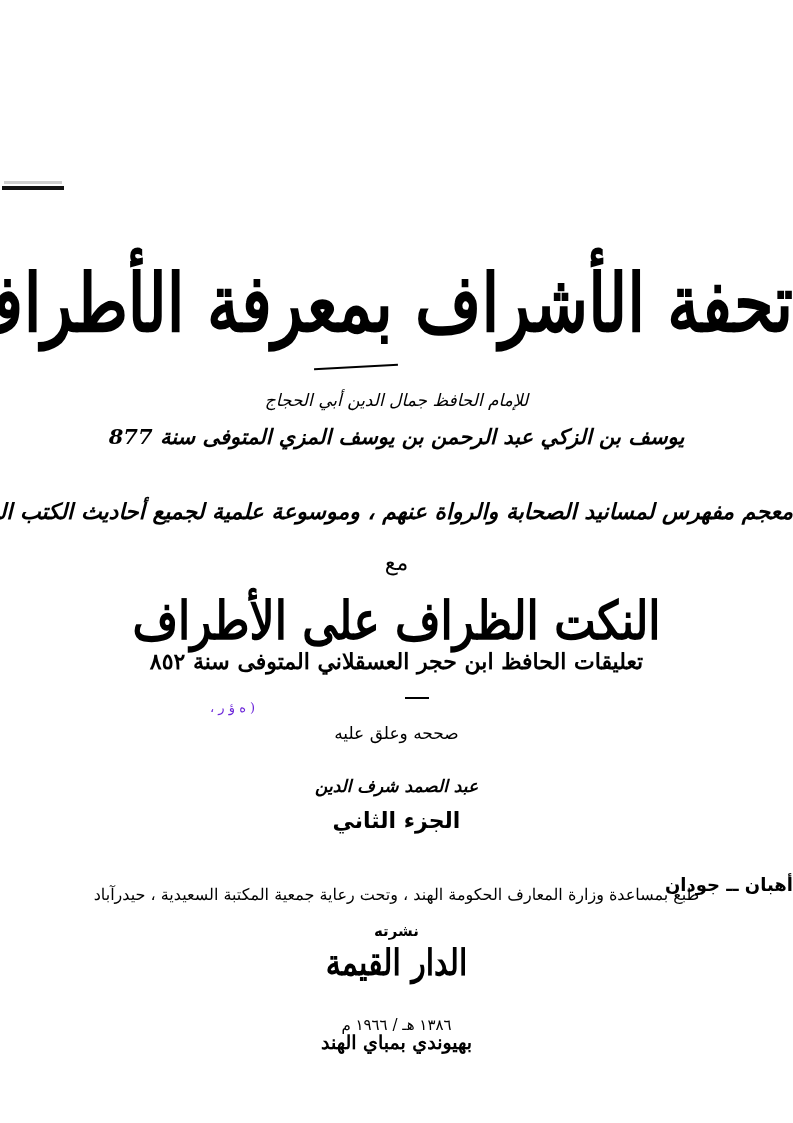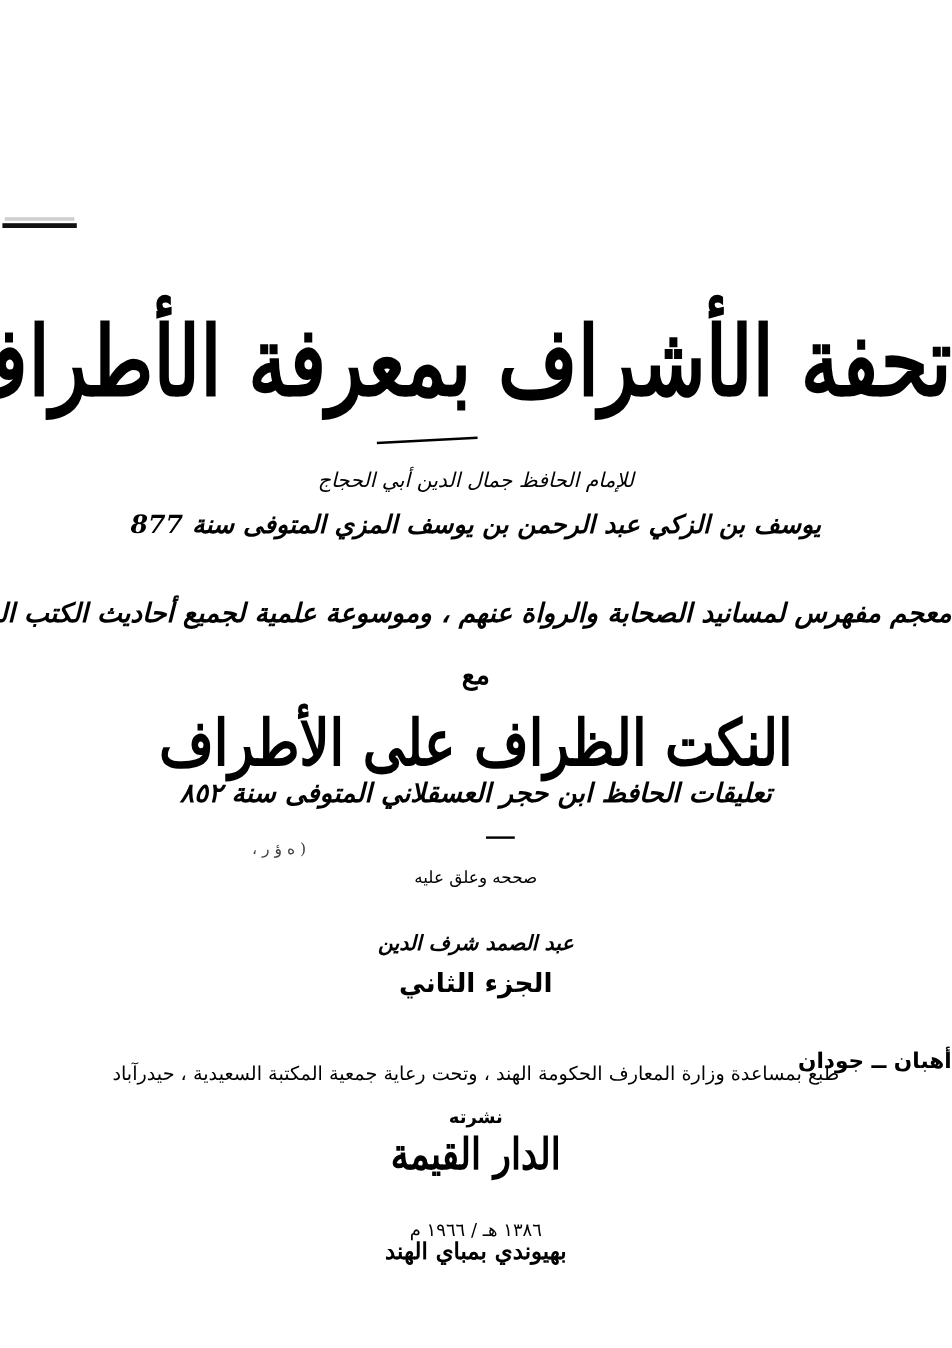--- a/index.html
+++ b/index.html
@@ -5,26 +5,26 @@
     html, body { margin: 0; padding: 0; background: #ffffff; }
     body { width: 793px; height: 1123px; position: relative; overflow: hidden; color: #000; font-family: "DejaVu Serif", serif; }
     .abs { position: absolute; left: 0; width: 793px; text-align: center; direction: rtl; white-space: nowrap; }
     .stamp { position: absolute; left: 2px; top: 186px; width: 62px; height: 4px; background: #111; }
     .stamp-shadow { position: absolute; left: 4px; top: 181px; width: 58px; height: 3px; background: #cfcfcf; }
     .title { top: 258px; font-family: "DejaVu Serif", serif; font-size: 64px; font-weight: bold; letter-spacing: -2px; transform: scaleY(1.25); line-height: 90px; }
     .rule1 { position: absolute; left: 314px; top: 366px; width: 84px; height: 2px; background: #000; transform: rotate(-3deg); }
     .author1 { top: 390px; font-size: 17px; font-style: italic; }
     .author2 { top: 424px; font-size: 21px; font-style: italic; font-weight: bold; }
     .desc { top: 498px; font-size: 22px; font-style: italic; font-weight: bold; }
-    .maa { top: 550px; font-size: 22px; font-weight: bold; }
+    .maa { top: 550px; font-size: 22px; font-weight: normal; }
     .nukat { top: 588px; font-size: 44px; font-weight: bold; transform: scaleY(1.2); line-height: 66px; }
-    .talq { top: 648px; font-size: 22px; font-style: italic; font-weight: bold; }
+    .talq { top: 648px; font-size: 22px; font-weight: bold; }
     .rule2 { position: absolute; left: 405px; top: 697px; width: 24px; height: 2px; background: #000; }
-    .marks { position: absolute; top: 700px; left: 210px; font-size: 13px; direction: rtl; color: #404040; }
-    .sahhahu { top: 723px; font-size: 14px; }
+    .marks { position: absolute; top: 700px; left: 210px; font-size: 13px; direction: rtl; color: #6d28d9; }
+    .sahhahu { top: 723px; font-size: 17px; }
     .editor { top: 744px; font-size: 17px; font-weight: bold; font-style: italic; letter-spacing: -1px; margin-top: 32px; }
     .juz { top: 808px; font-family: "DejaVu Sans", sans-serif; font-size: 22px; font-weight: bold; }
     .range { top: 874px; font-family: "DejaVu Sans", sans-serif; font-size: 18px; font-weight: bold; text-align: right; }
     .printed { top: 885px; font-size: 16px; }
     .pub-label { top: 922px; font-family: "DejaVu Sans", sans-serif; font-size: 15px; font-weight: bold; text-align: center; }
     .publisher { top: 942px; font-size: 30px; font-weight: bold; transform: scaleY(1.2); line-height: 42px; }
     .city { top: 987px; font-size: 19px; font-weight: bold; margin-top: 44px; }
     .date { top: 1016px; font-family: "DejaVu Sans", sans-serif; font-size: 15px; font-weight: normal; }
   </style>
 </head>

